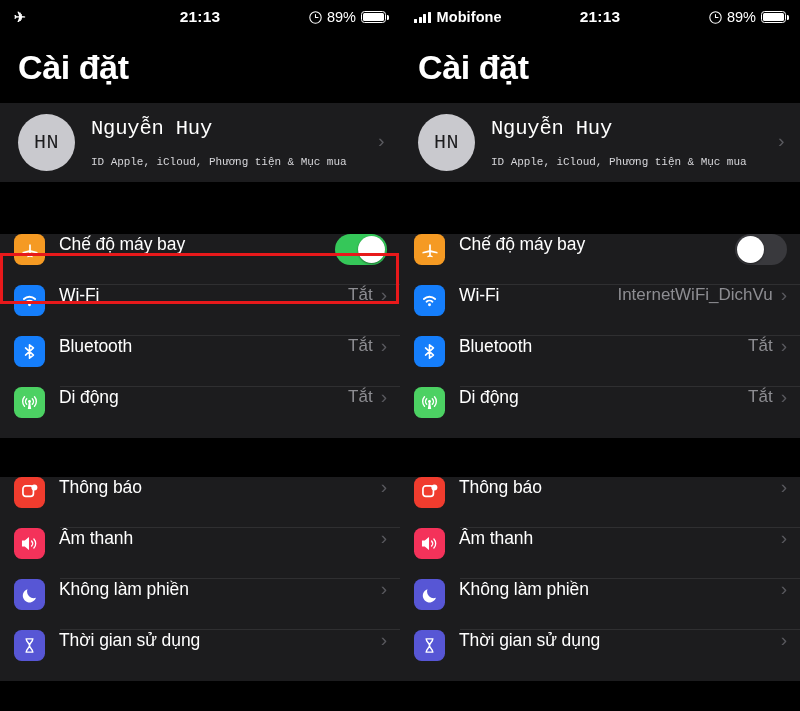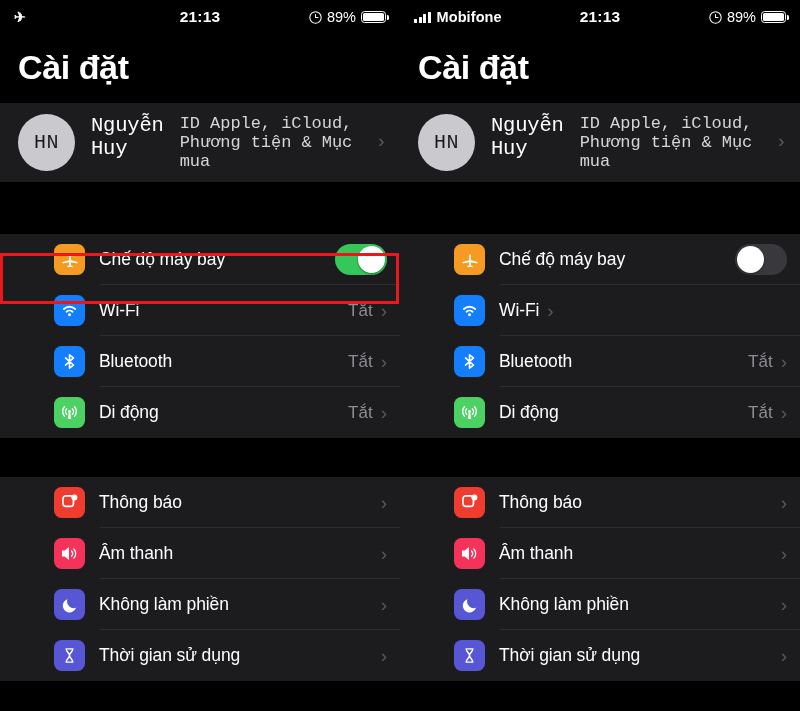--- a/index.html
+++ b/index.html
@@ -46,22 +46,22 @@
   .title{
     color:#fff; font-size:34px; font-weight:bold;
     padding:14px 18px 16px 18px; letter-spacing:-.4px;
   }
 
   
   .group{ background:#1c1c1e; }
   .spacer{ background:#000; }
 
   .row{
-    display:flex; align-items:center; height:51px;
-    padding-left:14px; padding-right:13px; position:relative;margin-left:40px;
+    display:flex; height:51px;
+    padding-left:14px; padding-right:13px; position:relative;
   }
   .row .sep{
     position:absolute; left:60px; right:0; bottom:0; height:1px; background:#2f2f31;
   }
   .row:last-child .sep{ display:none; }
 
   .appicon{
     width:31px; height:31px; border-radius:7.5px; flex:none;
     display:flex; align-items:center; justify-content:center;
     color:#fff;
@@ -82,23 +82,23 @@
   
   .profile{
     display:flex; align-items:center; height:79px; background:#1c1c1e;
     padding:0 13px 0 18px; position:relative;font-family:Liberation Mono, monospace;
   }
   .avatar{
     width:57px; height:57px; border-radius:50%; background:#c9c9ce;
     color:#1c1c1e; font-size:20px; display:flex; align-items:center;
     justify-content:center; flex:none; letter-spacing:.4px;
   }
-  .ptext{ margin-left:16px; display:flex; flex-direction:row; gap:16px; }
+  .ptext{ margin-left:16px; display:flex; flex-direction:column; gap:16px; }
   .pname{ color:#fff; font-size:20.5px; letter-spacing:-.2px;}
-  .psub{ color:#d6d6da; font-size:17px; letter-spacing:-.05px;}
+  .psub{ color:#d6d6da; font-size:11px; letter-spacing:-.05px;}
   .profile .chev{ margin-left:auto; }
 
   
   .toggle{
     margin-left:auto; width:52px; height:31px; border-radius:16px;
     position:relative; flex:none;
   }
   .toggle.on{ background:#35c759; }
   .toggle.off{ background:#39393d; }
   .knob{
@@ -313,20 +313,21 @@
         </div>
         <div class="row">
           <div class="appicon" style="background: rgb(21, 126, 251);">
             <svg width="21" height="21" viewBox="0 0 24 24">
               <path fill="#fff" d="M12 18.6a1.7 1.7 0 1 0 0-3.4 1.7 1.7 0 0 0 0 3.4z"></path>
               <path fill="none" stroke="#fff" stroke-width="2.1" stroke-linecap="round" d="M8.6 13.4a5 5 0 0 1 6.8 0"></path>
               <path fill="none" stroke="#fff" stroke-width="2.1" stroke-linecap="round" d="M5.6 10.3a9.2 9.2 0 0 1 12.8 0"></path>
             </svg>
           </div>
           <div class="label">Wi-Fi</div>
+          <div class="value">InternetWiFi_DichVu</div>
           <div class="chev">›</div>
           <div class="sep"></div>
         </div>
         <div class="row">
           <div class="appicon" style="background: rgb(21, 126, 251);">
             <svg width="19" height="19" viewBox="0 0 24 24">
               <path fill="none" stroke="#fff" stroke-width="2" stroke-linejoin="round" stroke-linecap="round" d="M7 7.5l10 9-5 4V3.5l5 4-10 9"></path>
             </svg>
           </div>
           <div class="label">Bluetooth</div>

